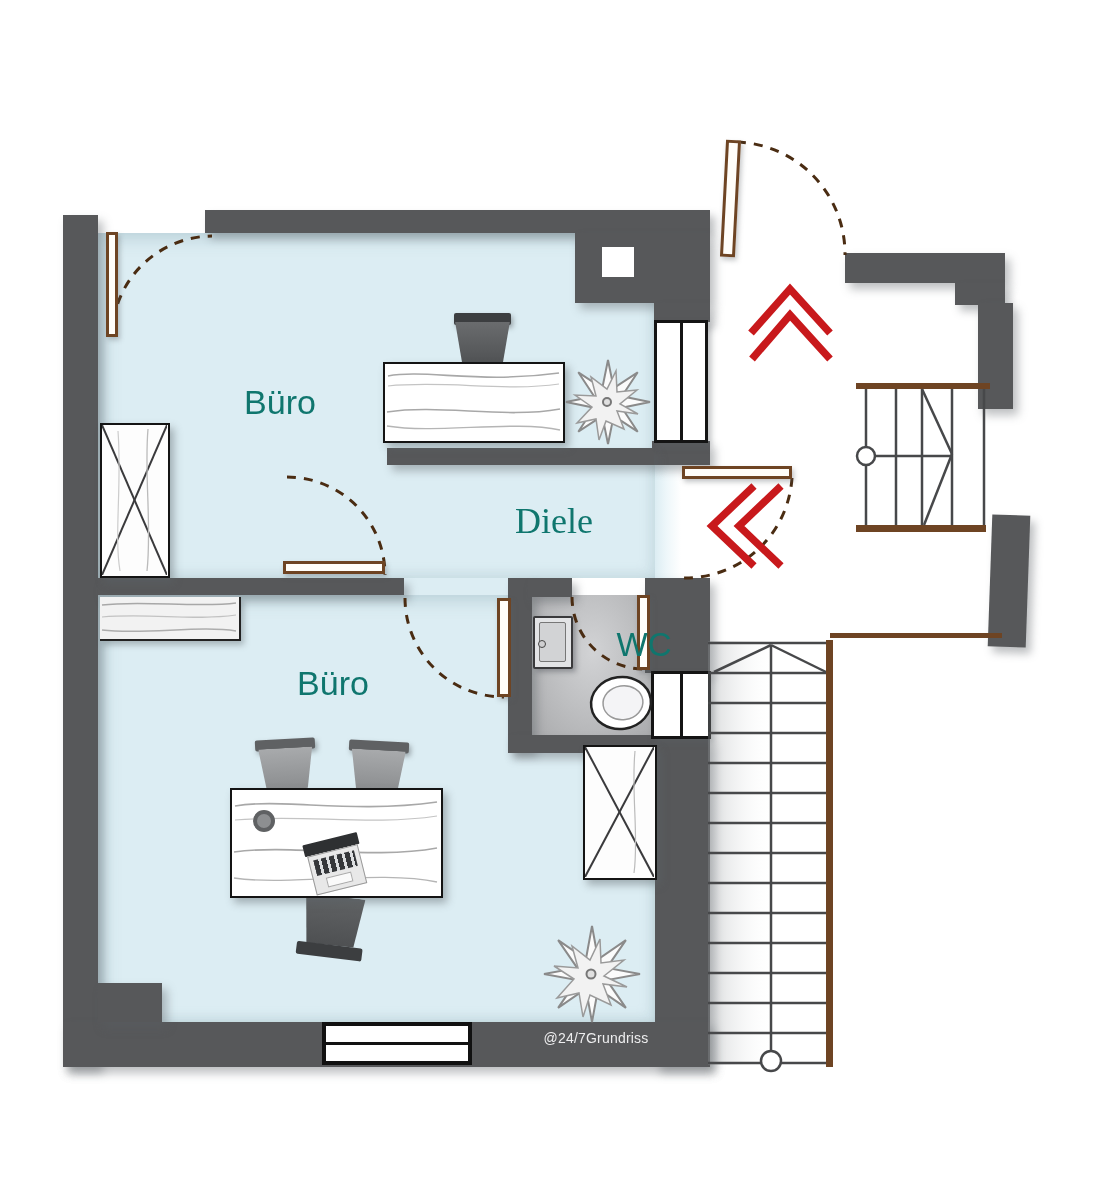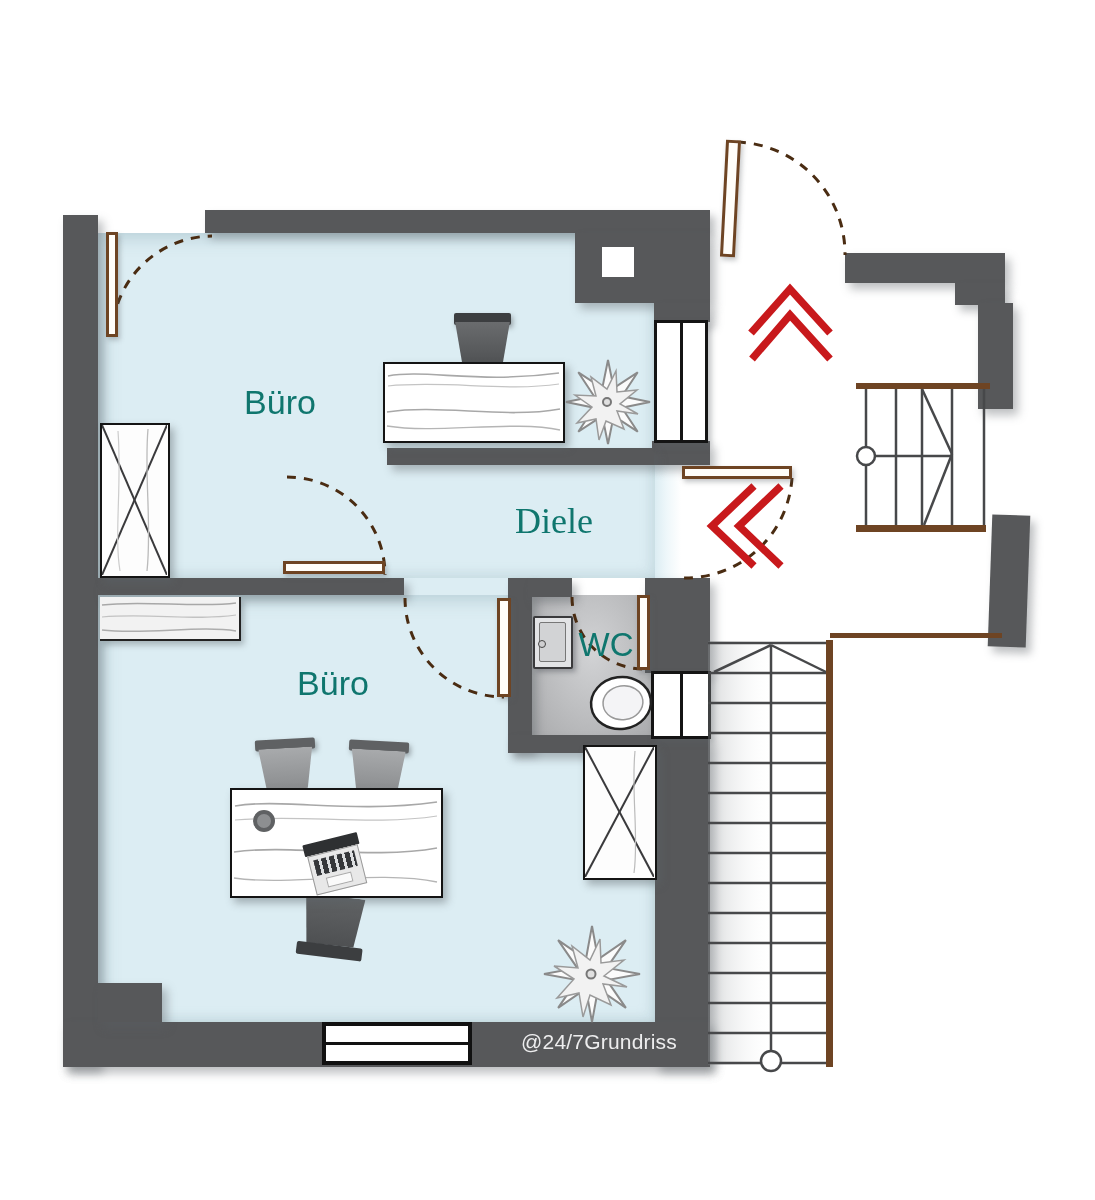--- a/index.html
+++ b/index.html
@@ -222,18 +222,18 @@
 
   <div class="leaf" style="left:106px;top:232px;width:12px;height:105px;"></div>
   <div class="leaf" style="left:723px;top:140px;width:15px;height:117px;transform:rotate(3deg);"></div>
   <div class="leaf" style="left:682px;top:466px;width:110px;height:13px;"></div>
   <div class="leaf" style="left:283px;top:561px;width:102px;height:13px;"></div>
   <div class="leaf" style="left:497px;top:598px;width:14px;height:99px;"></div>
   <div class="leaf" style="left:637px;top:595px;width:13px;height:75px;"></div>
 
   <div class="label" style="left:224px;top:383px;width:112px;font-size:34px;">Büro</div>
   <div class="label" style="left:498px;top:500px;width:112px;font-size:36px;font-family:Liberation Serif, serif;">Diele</div>
-  <div class="label" style="left:566px;top:626px;width:80px;font-size:33px;">WC</div>
+  <div class="label" style="left:566px;top:626px;width:80px;font-size:33px;padding-left:38px;">WC</div>
   <div class="label" style="left:277px;top:664px;width:112px;font-size:34px;">Büro</div>
 
-  <div class="label" style="left:521px;top:1030px;width:150px;font-size:21px;color:#ededee;letter-spacing:.2px;">@24/7Grundriss</div>
+  <div class="label" style="left:521px;top:1030px;width:150px;font-size:14px;color:#ededee;letter-spacing:.2px;">@24/7Grundriss</div>
 
 </div>
 
 </body></html>

